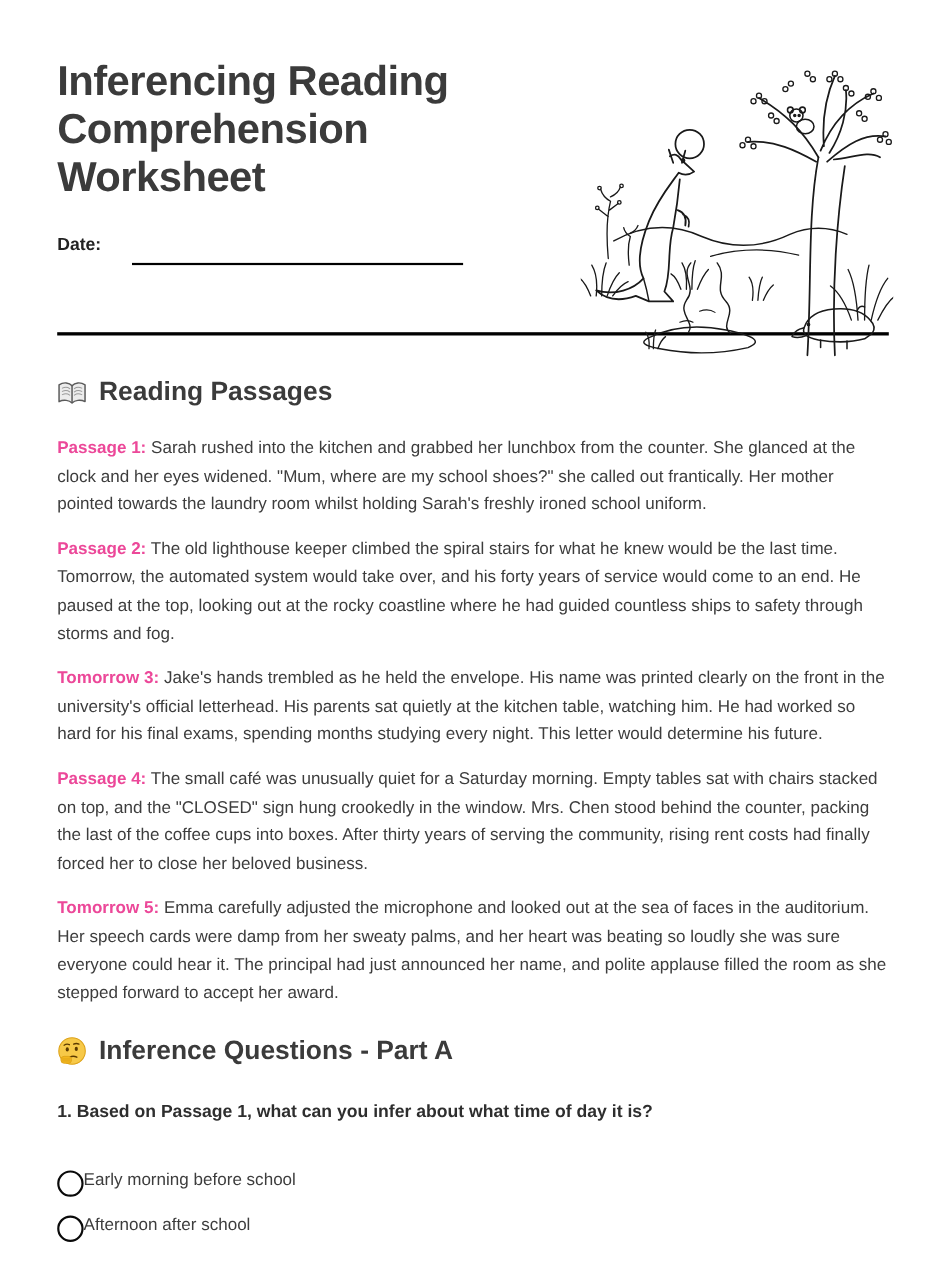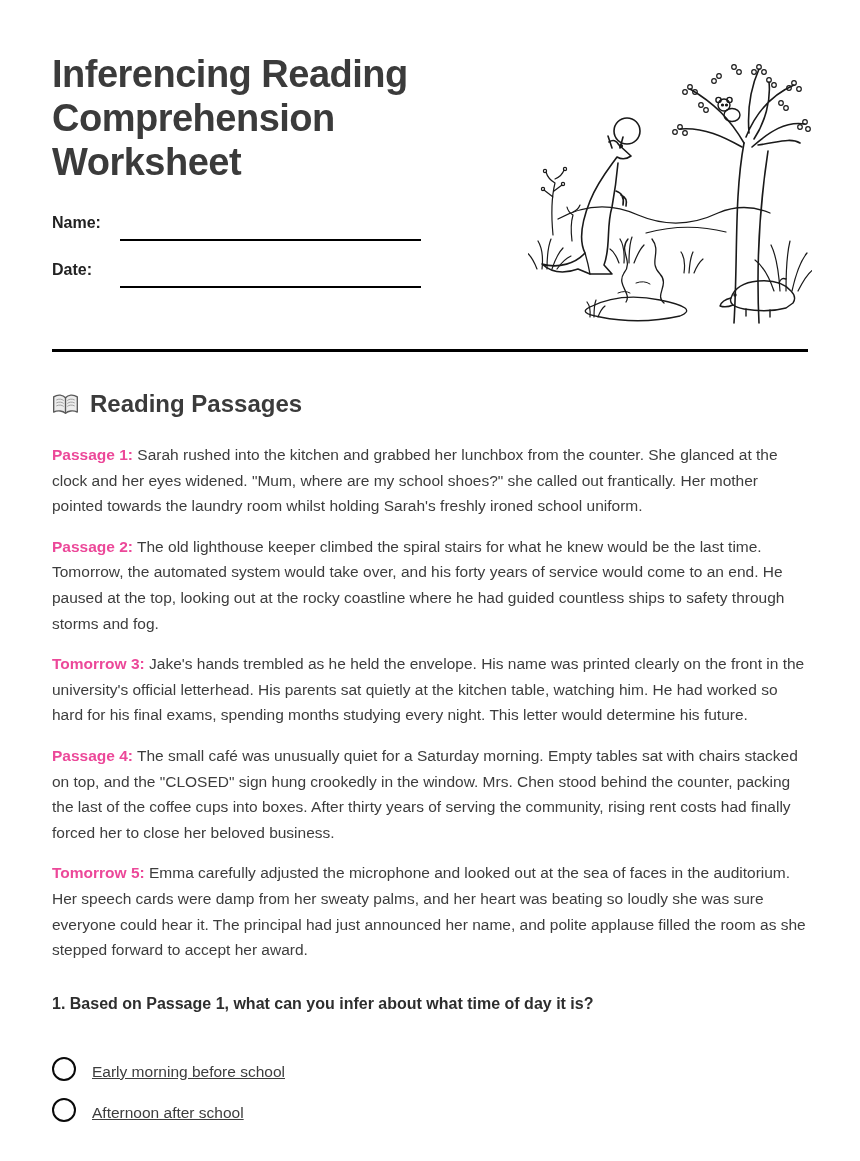--- a/index.html
+++ b/index.html
@@ -39,40 +39,36 @@
   h2.part-a { margin-top:26px; }
   .h-icon { flex:none; width:27px; height:27px; display:inline-flex; }
 
   p.passage { font-size:15.5px; line-height:25.6px; margin:15px 0 0; color:#3d3d3d; }
   p.passage.first { margin-top:24px; }
   .passage-label { font-weight:700; color:#ec4899; }
 
   p.question { font-size:16px; line-height:22px; font-weight:700; color:#2e2e2e; margin:30px 0 0; }
 
   .options { margin-top:42px; }
-  .option-row { display:flex; align-items:flex-end; gap:16px; height:24px;text-decoration:underline; }
+  .option-row { display:flex; align-items:flex-start; height:24px; }
   .option-row + .option-row { margin-top:17px; }
   .radio {
     flex:none; width:24px; height:24px; box-sizing:border-box;
     border:2.5px solid #0a0a0a; border-radius:50%; background:#fff; cursor:pointer;
   }
   .option-label { font-size:15.5px; color:#3d3d3d; }
 </style>
 </head>
 <body>
 
 <div class="content">
 
   <h1 class="title">Inferencing Reading Comprehension Worksheet</h1>
 
   <div class="fields">
-    <div class="field-row">
-      <span class="field-label">Name:</span>
-      <input class="field-input" type="text" value="" style="">
-    </div>
     <div class="field-row">
       <span class="field-label">Date:</span>
       <input class="field-input" type="text" value="" style="">
     </div>
   </div>
 
   <hr class="divider">
 
   <h2 class="section-heading">
     <span class="h-icon">
@@ -99,20 +95,35 @@
   </p>
   <p class="passage">
     <strong class="passage-label">Passage 4:</strong>
     <span>The small café was unusually quiet for a Saturday morning. Empty tables sat with chairs stacked on top, and the "CLOSED" sign hung crookedly in the window. Mrs. Chen stood behind the counter, packing the last of the coffee cups into boxes. After thirty years of serving the community, rising rent costs had finally forced her to close her beloved business.</span>
   </p>
   <p class="passage">
     <strong class="passage-label">Tomorrow 5:</strong>
     <span>Emma carefully adjusted the microphone and looked out at the sea of faces in the auditorium. Her speech cards were damp from her sweaty palms, and her heart was beating so loudly she was sure everyone could hear it. The principal had just announced her name, and polite applause filled the room as she stepped forward to accept her award.</span>
   </p>
 
+  <h2 class="section-heading part-a">
+    <span class="h-icon">
+      <svg viewBox="0 0 28 28" width="27" height="27">
+        <circle cx="14" cy="14" r="12.5" fill="#f7c948" stroke="#dda218" stroke-width="1"></circle>
+        <ellipse cx="9.5" cy="12.5" rx="1.5" ry="2" fill="#5c3a00"></ellipse>
+        <ellipse cx="18" cy="12" rx="1.5" ry="2" fill="#5c3a00"></ellipse>
+        <path d="M6.5 8.5 Q9 6.8 11.5 8" fill="none" stroke="#5c3a00" stroke-width="1.3" stroke-linecap="round"></path>
+        <path d="M15.5 7.5 Q18 6.3 20.5 7.5" fill="none" stroke="#5c3a00" stroke-width="1.3" stroke-linecap="round"></path>
+        <path d="M12 19.5 Q15.5 18.3 18.5 19.8" fill="none" stroke="#5c3a00" stroke-width="1.4" stroke-linecap="round"></path>
+        <rect x="3.5" y="19" width="10" height="6.5" rx="3" fill="#f3b71e" stroke="#dda218" stroke-width="0.8"></rect>
+        <path d="M5 21.5 h7 M5 23.3 h7" stroke="#dda218" stroke-width="0.8" stroke-linecap="round"></path>
+      </svg>
+    </span>
+    <span>Inference Questions - Part A</span>
+  </h2>
 
   <p class="question">1. Based on Passage 1, what can you infer about what time of day it is?</p>
 
   <div class="options">
     <div class="option-row">
       <span class="radio"></span>
       <span class="option-label">Early morning before school</span>
     </div>
     <div class="option-row">
       <span class="radio"></span>

